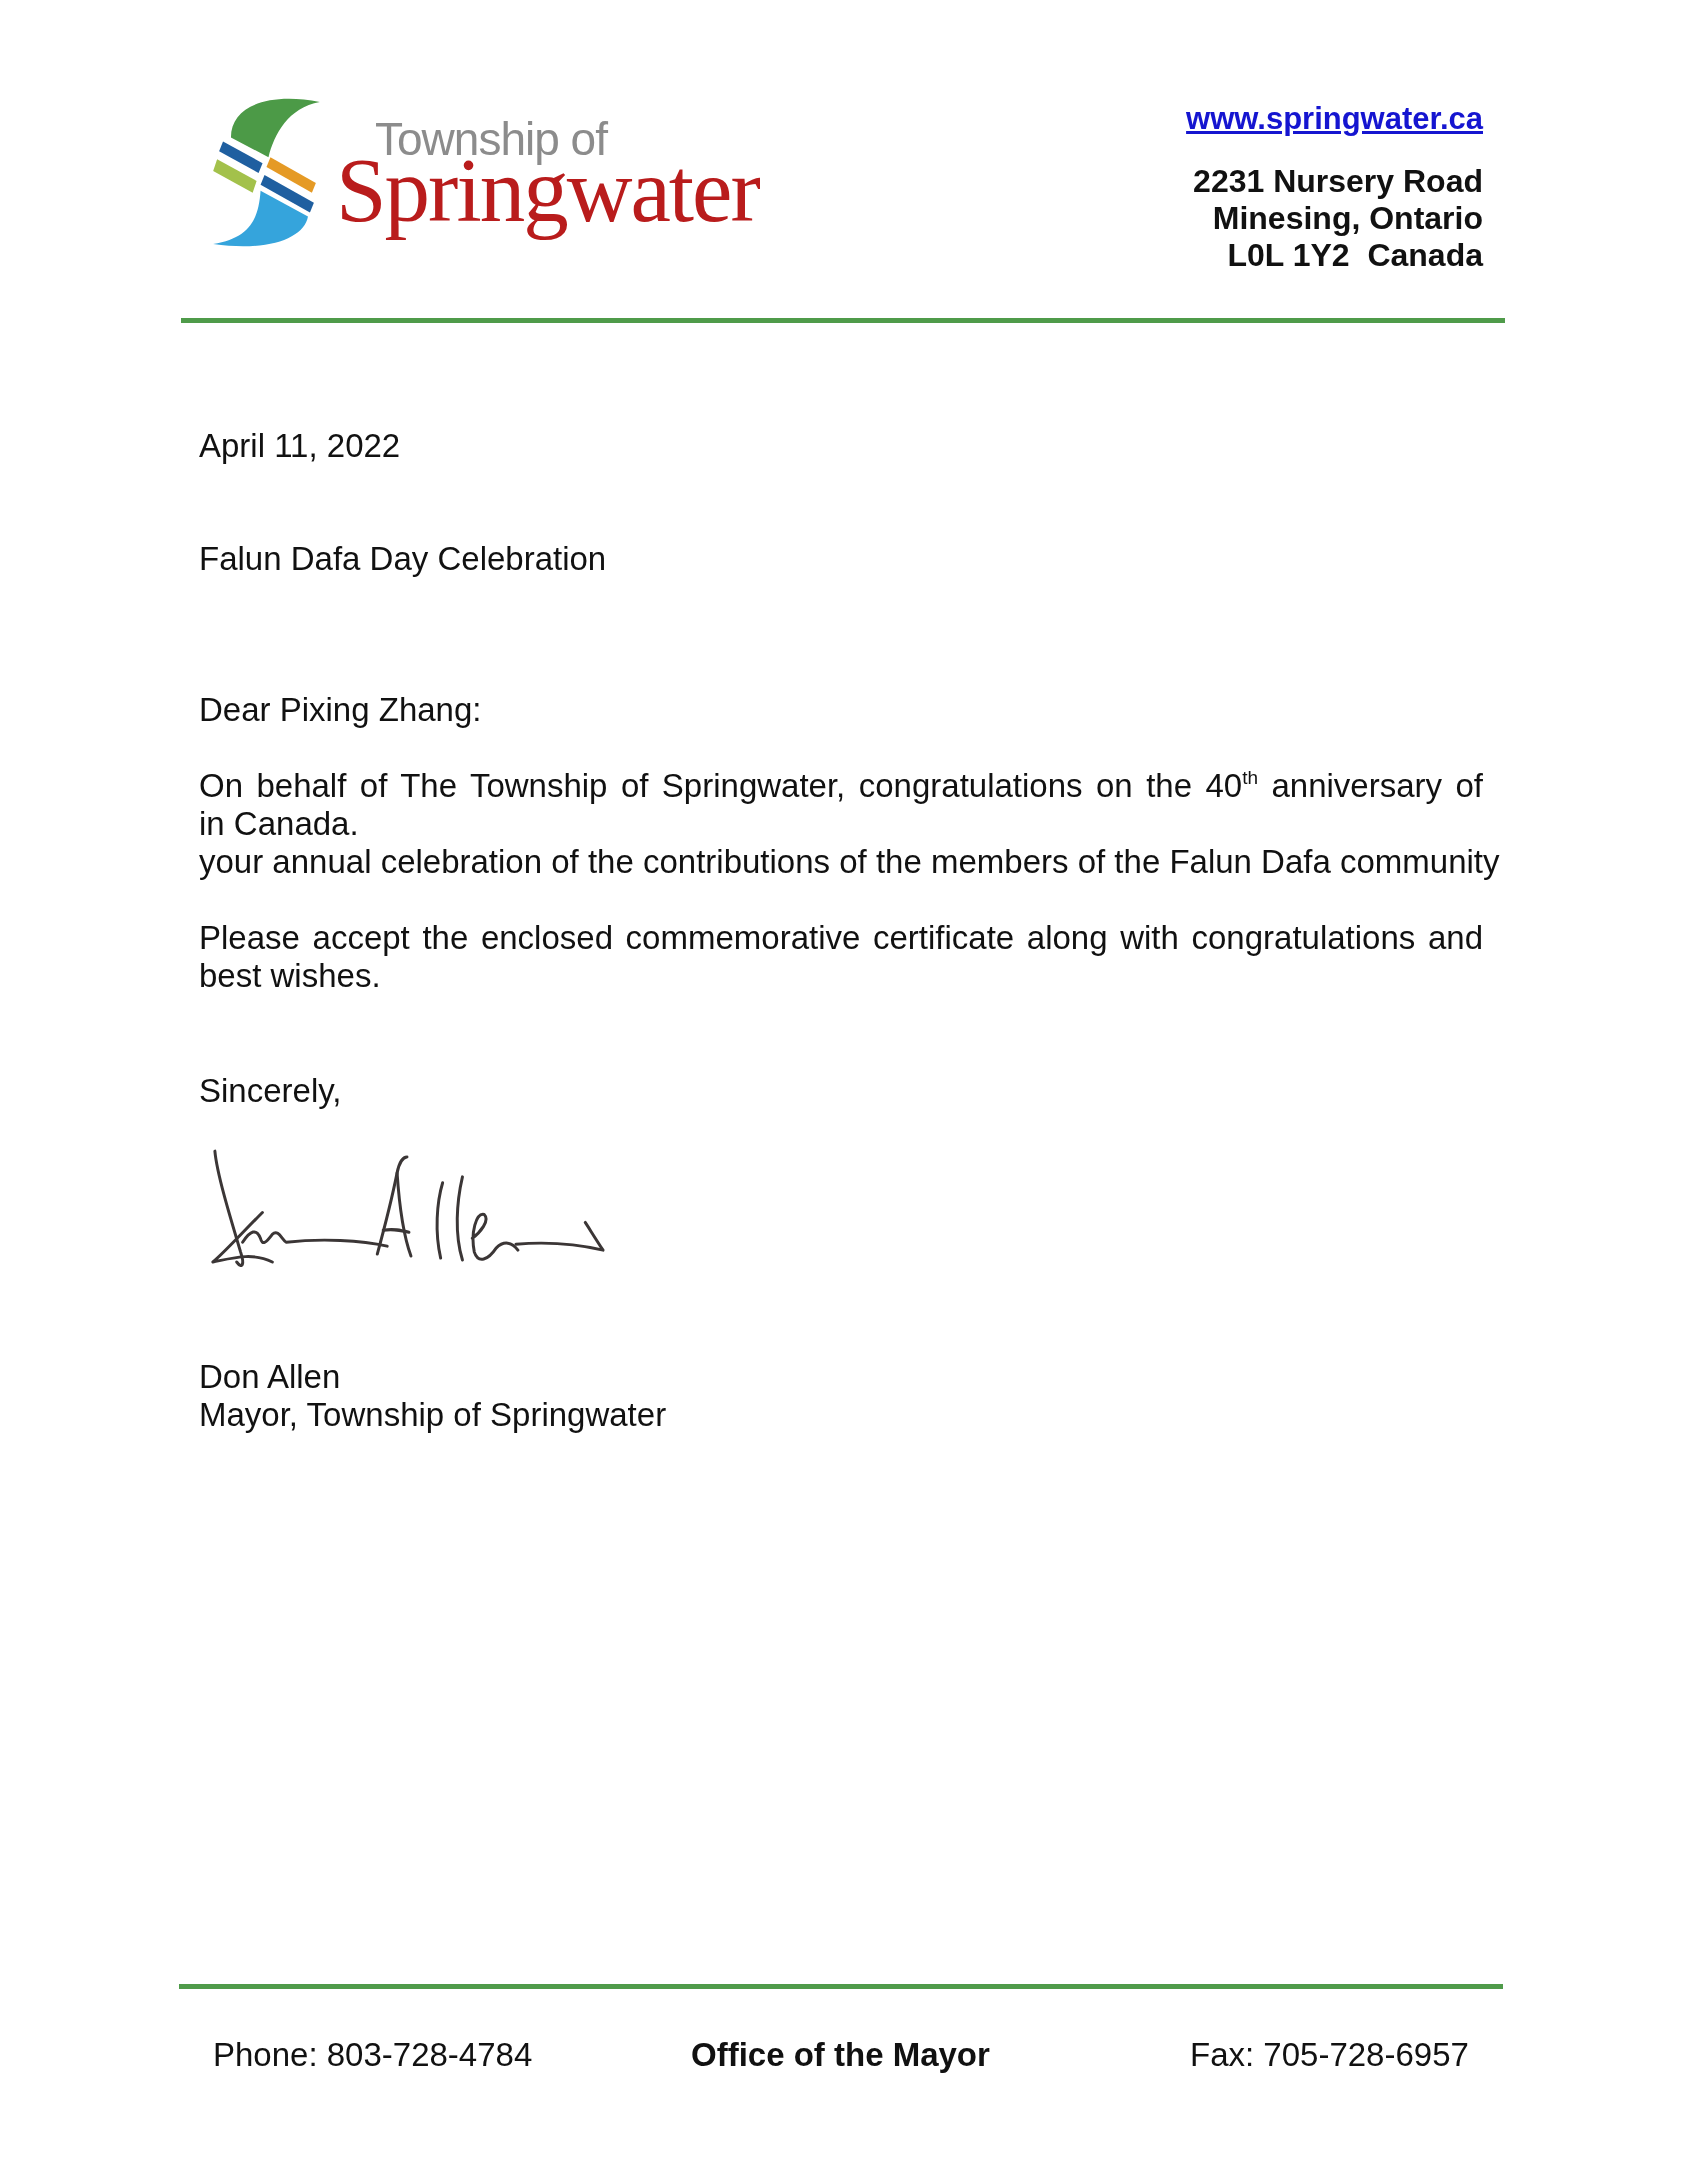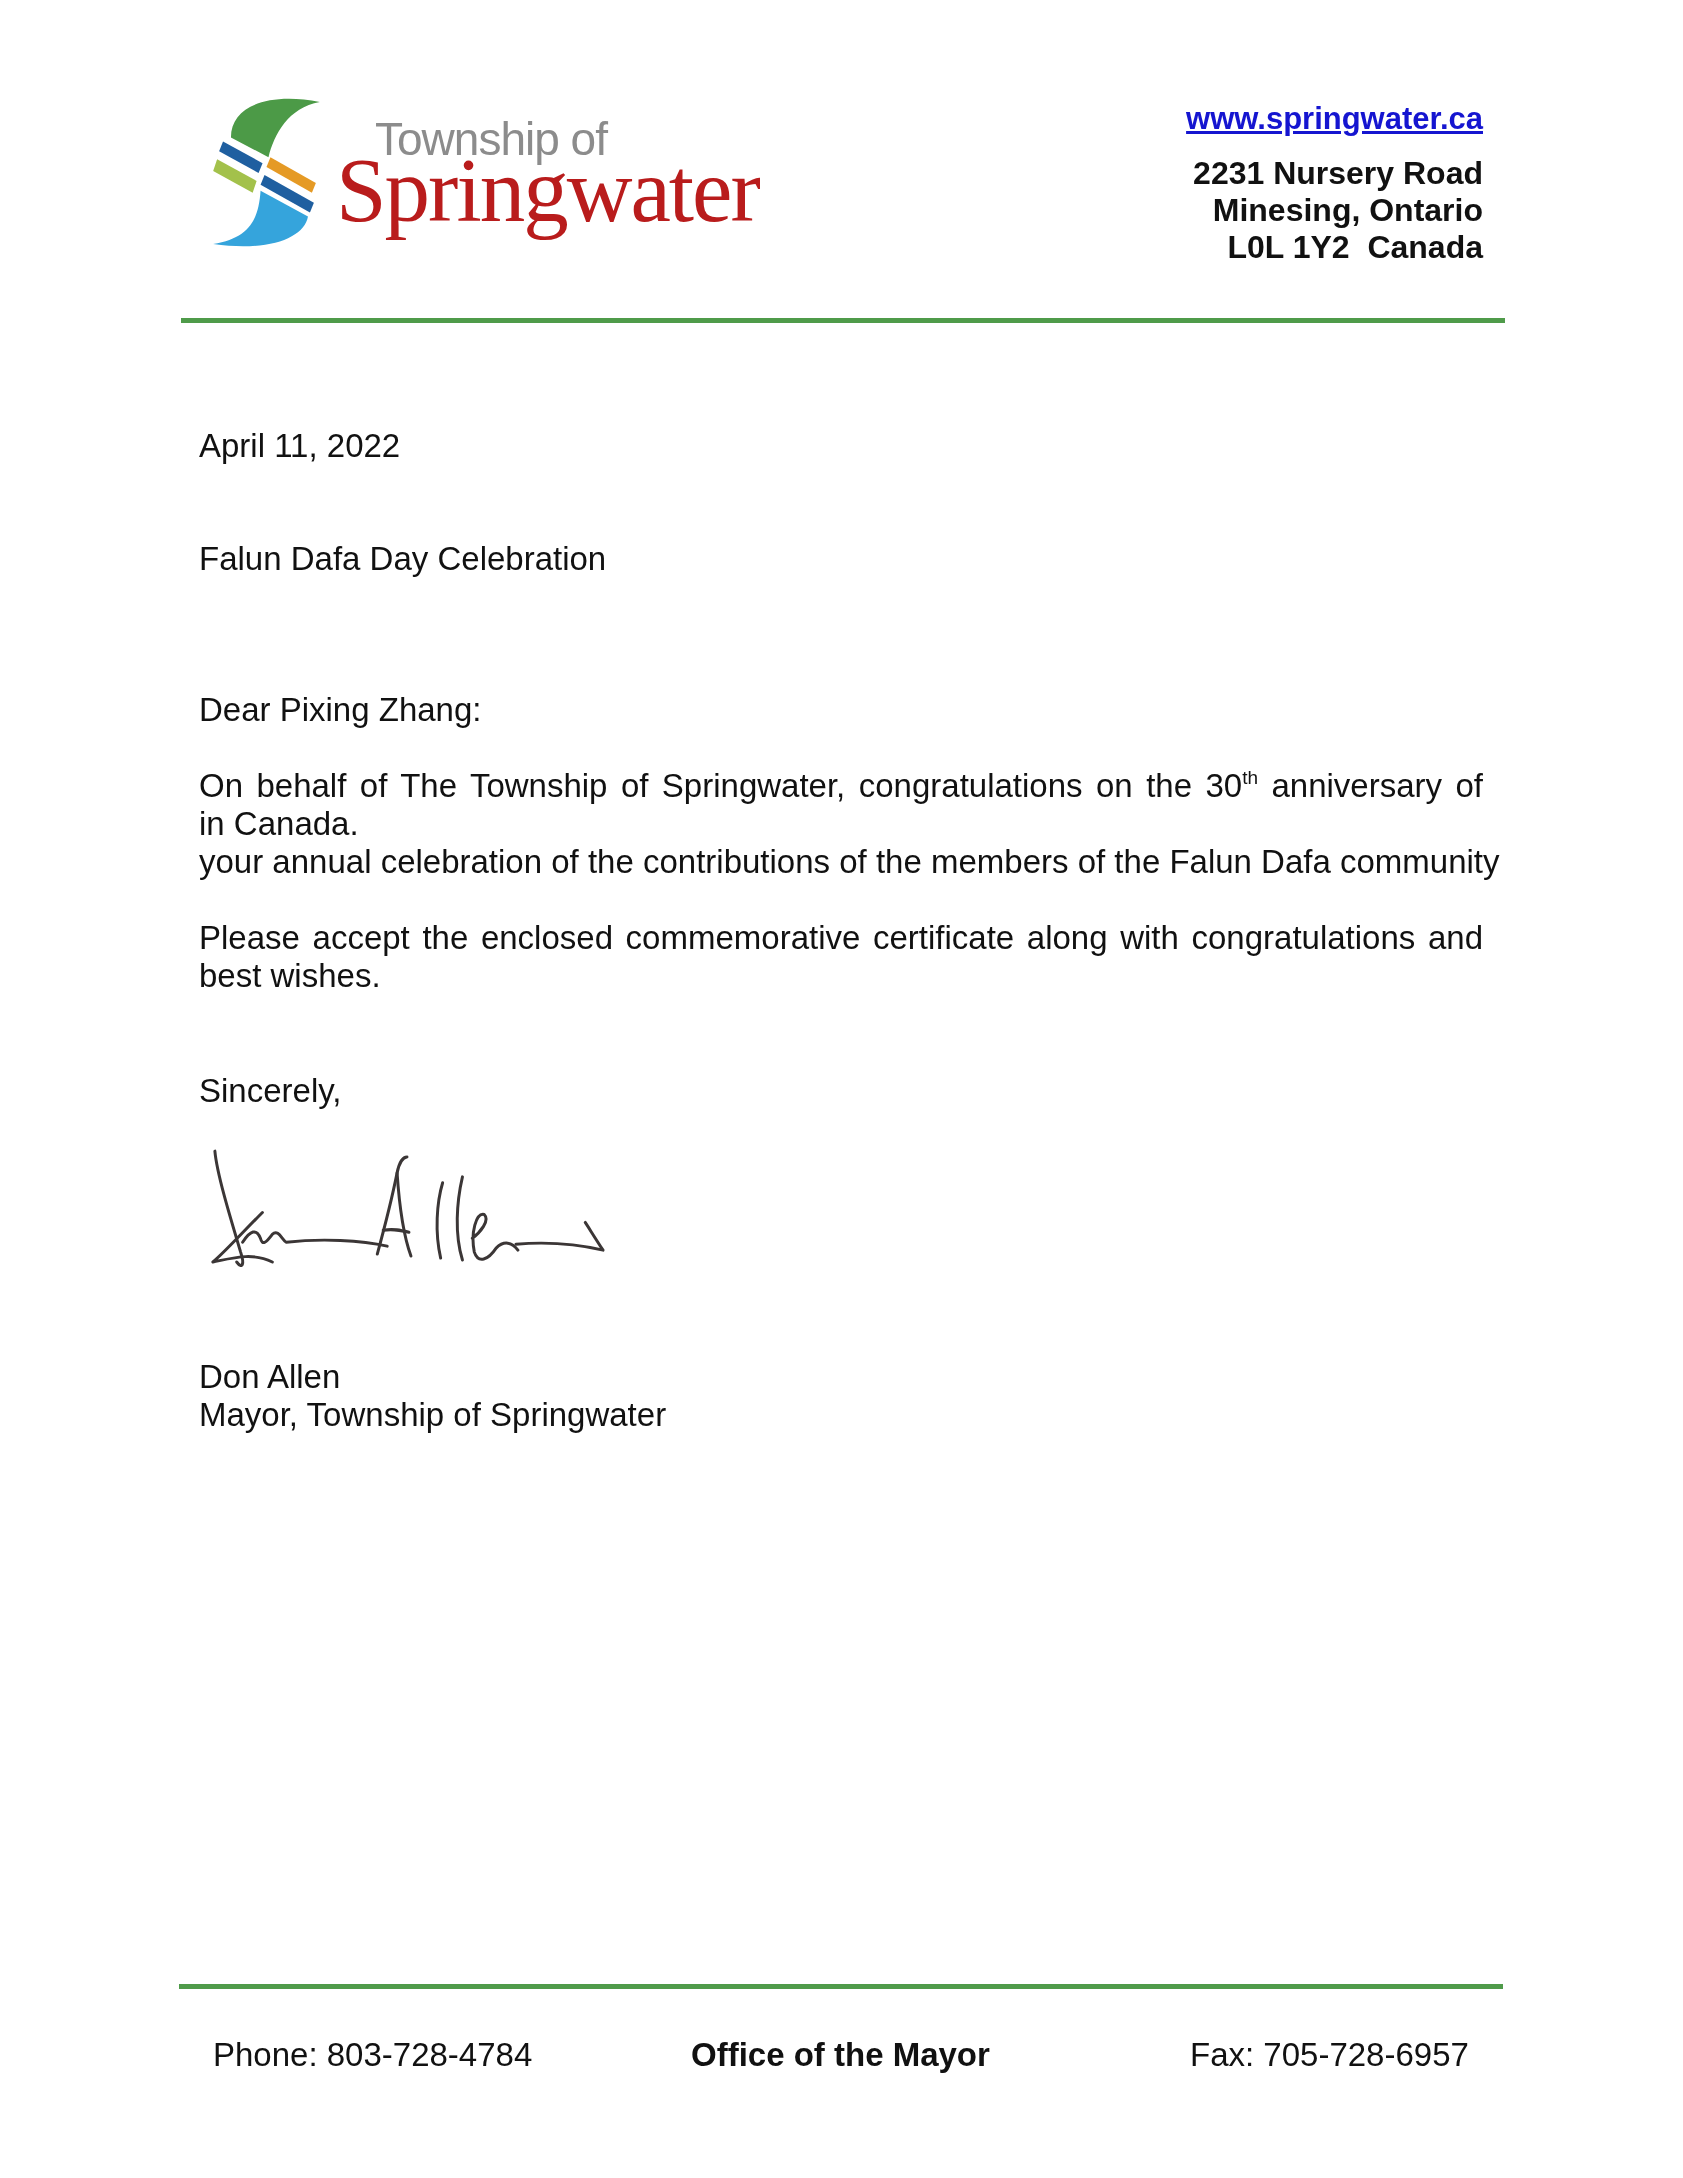--- a/index.html
+++ b/index.html
@@ -11,21 +11,21 @@
   #logo-icon { position: absolute; left: 0; top: 0; width: 114px; height: 158px; }
   #logo-township { position: absolute; left: 166px; top: 20px; font-family: "Liberation Sans", sans-serif;
                    font-size: 46px; color: #8c8c8c; line-height: 50px; letter-spacing: -1px; white-space: nowrap; }
   #logo-spring { position: absolute; left: 127px; top: 42px; font-family: "Liberation Serif", serif;
                  font-size: 91px; color: #b91c1c; line-height: 109px; letter-spacing: -2px; white-space: nowrap; }
   
   #header-right { right: 200px; top: 99px; text-align: right; width: 495px; }
   #website-link { display: inline-block; font-weight: bold; font-size: 31px; color: #1515d0; text-decoration: underline;
                   line-height: 40px; }
   .addr-line { font-weight: bold; font-size: 32px; line-height: 37px; color: #111; white-space: nowrap; }
-  #address { margin-top: 16px; }
+  #address { margin-top: 24px; }
   
   .rule { position: absolute; height: 5px; background: #4f9b4a; }
   
   .txt { position: absolute; left: 199px; font-size: 33px; line-height: 38px; white-space: nowrap; }
   .para { position: absolute; left: 199px; width: 1284px; font-size: 33px; line-height: 38px; text-align: justify; }
   .para .ln { display: block; text-align: justify; text-align-last: justify; white-space: nowrap; }
   .para .ln.last { text-align-last: left; }
   sup { font-size: 19px; line-height: 0; vertical-align: 13px; }
   #signature { left: 203px; top: 1143px; width: 406px; height: 139px; }
   
@@ -62,21 +62,21 @@
   </div>
 </div>
 
 <div class="rule" style="left:181px; top:318px; width:1324px;"></div>
 
 <div class="txt" style="top:427px;">April 11, 2022</div>
 <div class="txt" style="top:540px;">Falun Dafa Day Celebration</div>
 <div class="txt" style="top:691px;">Dear Pixing Zhang:</div>
 
 <div class="para" style="top:767px;">
-  <span class="ln"><span>On behalf of The Township of Springwater, congratulations on the 30</span><sup>th</sup><span style="white-space:pre"> anniversary of</span></span>
+  <span class="ln"><span>On behalf of The Township of Springwater, congratulations on the 40</span><sup>th</sup><span style="white-space:pre"> anniversary of</span></span>
   <span class="ln last">in Canada.</span>
   <span class="ln">your annual celebration of the contributions of the members of the Falun Dafa community</span>
 </div>
 
 <div class="para" style="top:919px;">
   <span class="ln">Please accept the enclosed commemorative certificate along with congratulations and</span>
   <span class="ln last">best wishes.</span>
 </div>
 
 <div class="txt" style="top:1072px;">Sincerely,</div>

